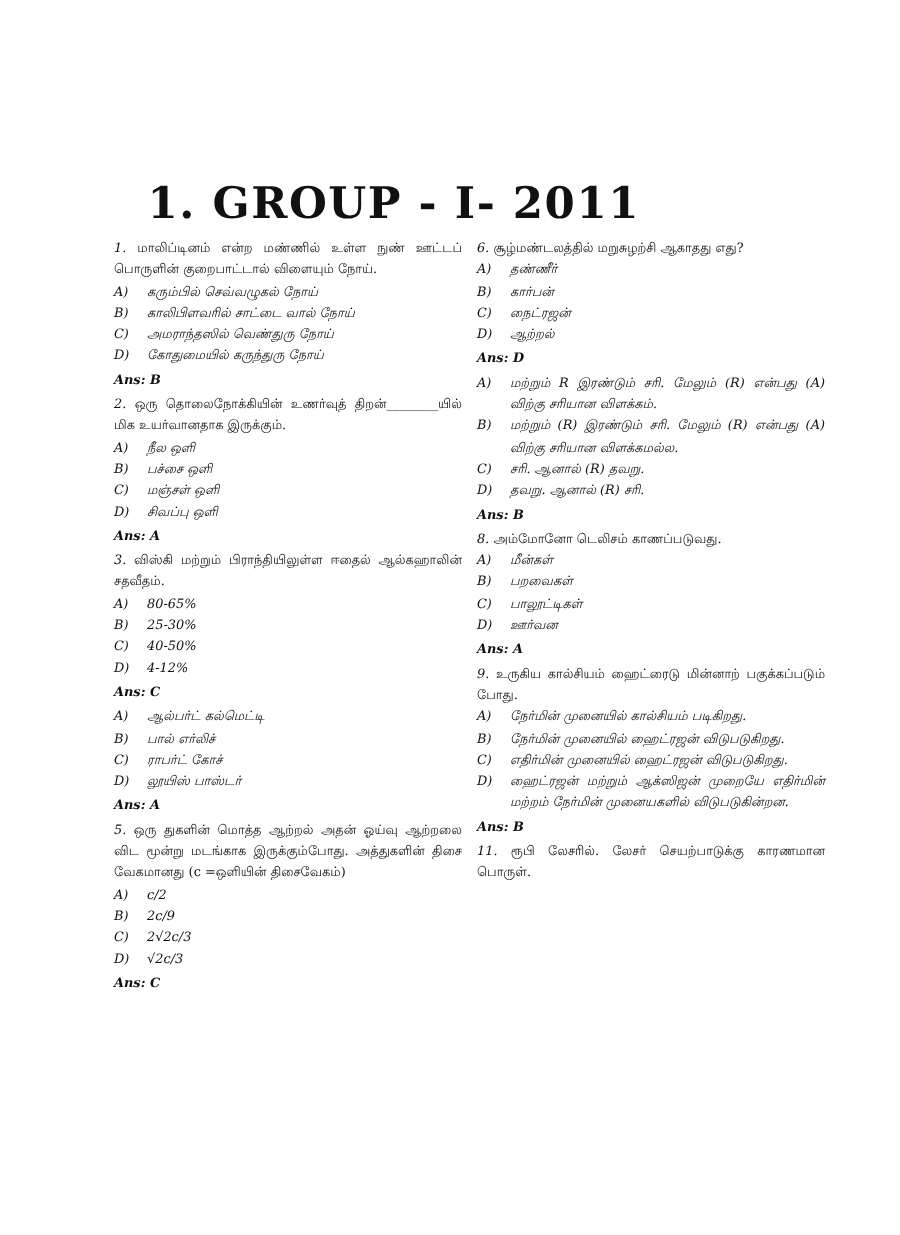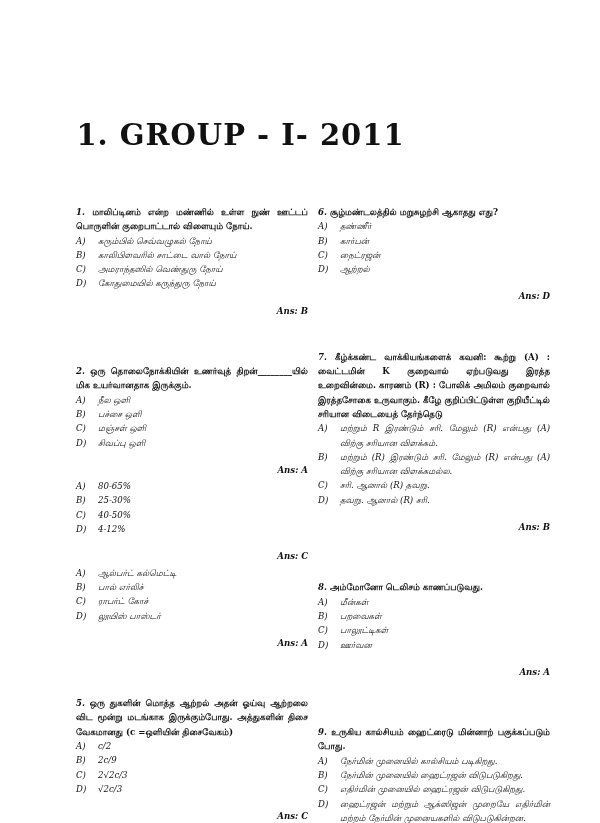--- a/index.html
+++ b/index.html
@@ -1,28 +1,28 @@
 <!DOCTYPE html>
 <html><head>
 <meta charset="utf-8">
 <style>
   html, body { margin:0; padding:0; background:#ffffff; }
   body { width:600px; height:823px; position:relative; overflow:hidden;
          font-family:"DejaVu Serif", serif; color:#111; }
   .title { position:absolute; top:118px; left:0; width:481px; text-align:center;
-           font-family:"DejaVu Serif", serif; font-weight:bold; font-size:29px; letter-spacing:1px; }
+           font-family:"DejaVu Serif", serif; font-weight:bold; font-size:29px; letter-spacing:1px;padding-left:22px; }
   .col { position:absolute; top:159px; width:232px; font-size:8.6px; line-height:14.3px; }
   .col.left { left:76px; }
   .col.right { left:318px; }
-  .q { font-weight:bold; text-align:justify; text-align-last:left;margin-top:46px; }
+  .q { font-weight:normal; text-align:justify; text-align-last:left; }
   .q .num { font-style:italic; }
   .opt { display:flex; }
   .opt .ol { font-style:italic; width:22px; flex:0 0 22px; }
   .opt .ot { flex:1; text-align:justify;font-style:italic; }
-  .ans { font-weight:bold; font-style:italic; margin-top:13px; margin-bottom:2px;text-align:right; }
+  .ans { font-weight:bold; font-style:italic; margin-top:2px; margin-bottom:2px; }
 </style>
 </head>
 <body>
 
 <div class="title">1.   GROUP - I- 2011</div>
 
 <div class="col left" id="colL">
     <div>
       <div class="q"><span class="num">1.</span>  <span>மாலிப்டினம் என்ற மண்ணில் உள்ள நுண் ஊட்டப் பொருளின் குறைபாட்டால் விளையும் நோய்.</span></div>
       <div class="opt">
@@ -57,20 +57,21 @@
         <span class="ol">C)</span>
         <span class="ot">மஞ்சள் ஒளி</span>
       </div>
       <div class="opt">
         <span class="ol">D)</span>
         <span class="ot">சிவப்பு ஒளி</span>
       </div>
       <div class="ans">Ans: A</div>
     </div>
     <div>
+      <div class="q"><span class="num">3.</span>  <span>விஸ்கி மற்றும் பிராந்தியிலுள்ள ஈதைல் ஆல்கஹாலின் சதவீதம்.</span></div>
       <div class="opt">
         <span class="ol">A)</span>
         <span class="ot">80-65%</span>
       </div>
       <div class="opt">
         <span class="ol">B)</span>
         <span class="ot">25-30%</span>
       </div>
       <div class="opt">
         <span class="ol">C)</span>
@@ -137,21 +138,20 @@
         <span class="ol">C)</span>
         <span class="ot">நைட்ரஜன்</span>
       </div>
       <div class="opt">
         <span class="ol">D)</span>
         <span class="ot">ஆற்றல்</span>
       </div>
       <div class="ans">Ans: D</div>
     </div>
     <div>
-      <div class="q"><span class="num">7.</span>  <span>கீழ்க்கண்ட வாக்கியங்களைக் கவனி: கூற்று (A) : வைட்டமின் K குறைவால் ஏற்படுவது இரத்த உறைவின்மை. காரணம் (R) : போலிக் அமிலம் குறைவால் இரத்தசோகை உருவாகும். கீழே குறிப்பிட்டுள்ள குறியீட்டில் சரியான விடையைத் தேர்ந்தெடு</span></div>
       <div class="opt">
         <span class="ol">A)</span>
         <span class="ot">மற்றும் R இரண்டும் சரி. மேலும் (R) என்பது (A) விற்கு சரியான விளக்கம்.</span>
       </div>
       <div class="opt">
         <span class="ol">B)</span>
         <span class="ot">மற்றும் (R) இரண்டும் சரி. மேலும் (R) என்பது (A) விற்கு சரியான விளக்கமல்ல.</span>
       </div>
       <div class="opt">
         <span class="ol">C)</span>

